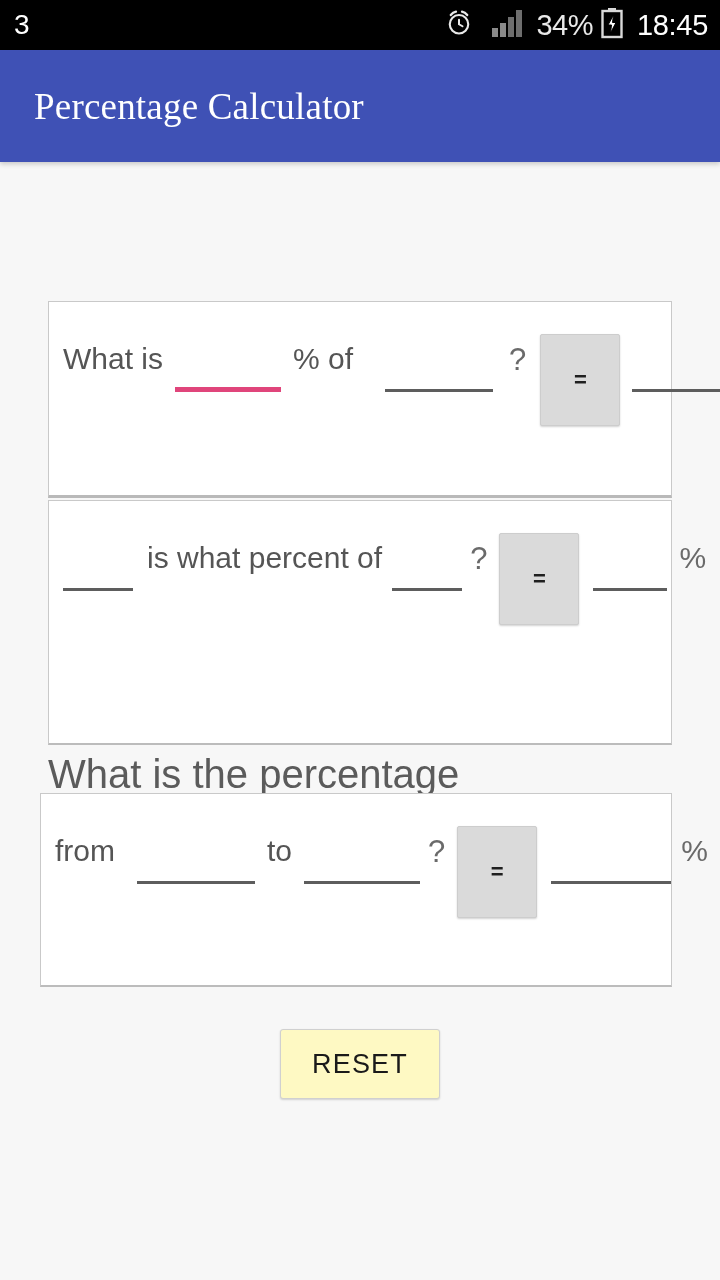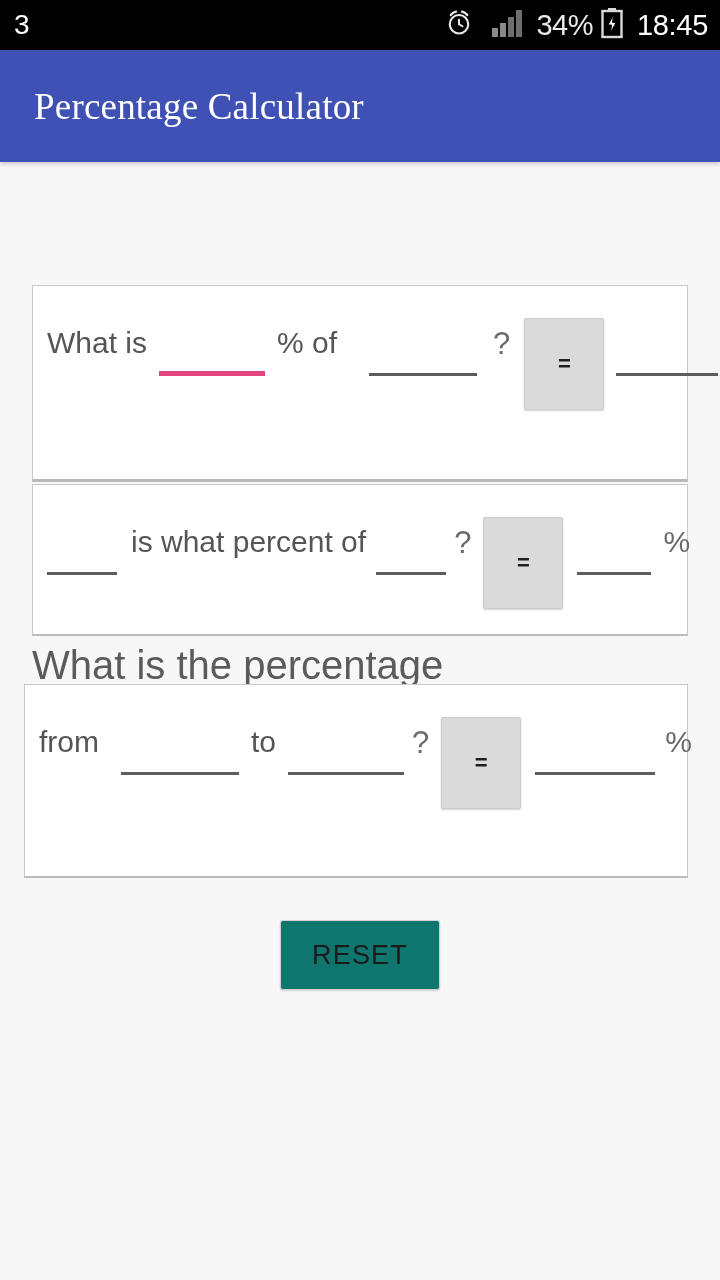--- a/index.html
+++ b/index.html
@@ -70,32 +70,32 @@
   .app-bar-title {
     color: #ffffff;
     font-size: 37px;
     font-weight: 400;
     letter-spacing: 0.2px;
     font-family: Liberation Serif, serif;
   }
 
   
   .content {
-    padding: 0;
+    padding: 16px;
     position: relative;
   }
 
   .card {
     background: #ffffff;
     border: 1px solid #c9c9c9;
     margin: 0 32px;
     position: relative;
   }
   .card.first { margin-top: 123px; height: 197px; border-bottom-width: 3px; border-bottom-color: #b9b9b9; }
-  .card.second { margin-top: 2px; height: 152px; border-bottom-width: 2px; border-bottom-color: #bcbcbc; }
+  .card.second { margin-top: 2px; height: 245px; border-bottom-width: 2px; border-bottom-color: #bcbcbc; }
   .card.third { margin-top: 4px; height: 194px; border-bottom-width: 2px; border-bottom-color: #bcbcbc; margin-left: 24px; }
 
   .row {
     position: absolute;
     left: 0; right: 0;
     top: 20px;
     height: 100px;
     display: flex;
     align-items: flex-start;
     padding: 0 14px;
@@ -162,21 +162,21 @@
     height: 35px;
   }
 
   
   .reset-wrap {
     display: flex;
     justify-content: center;
     margin-top: 42px;
   }
   .reset-btn {
-    background: #0f766e;
+    background: #fef9c3;
     border: 1px solid #d0d0d0;
     border-radius: 3px;
     width: 160px;
     height: 70px;
     font-family: "Liberation Sans", sans-serif;
     font-size: 27px;
     color: #1a1a1a;
     letter-spacing: 1.2px;
     cursor: pointer;
     box-shadow: 0 1px 2px rgba(0,0,0,0.16);

